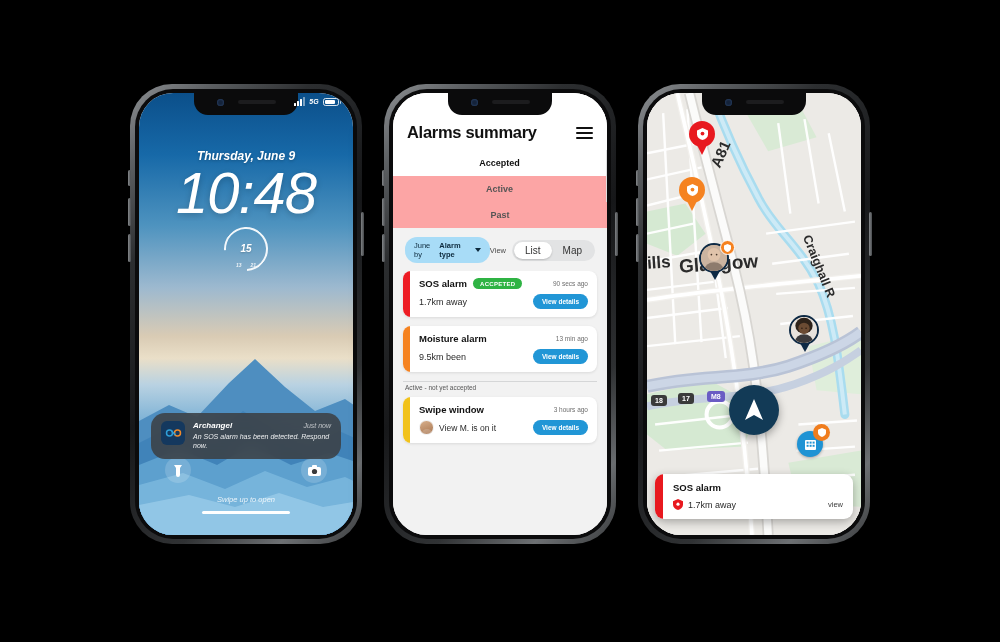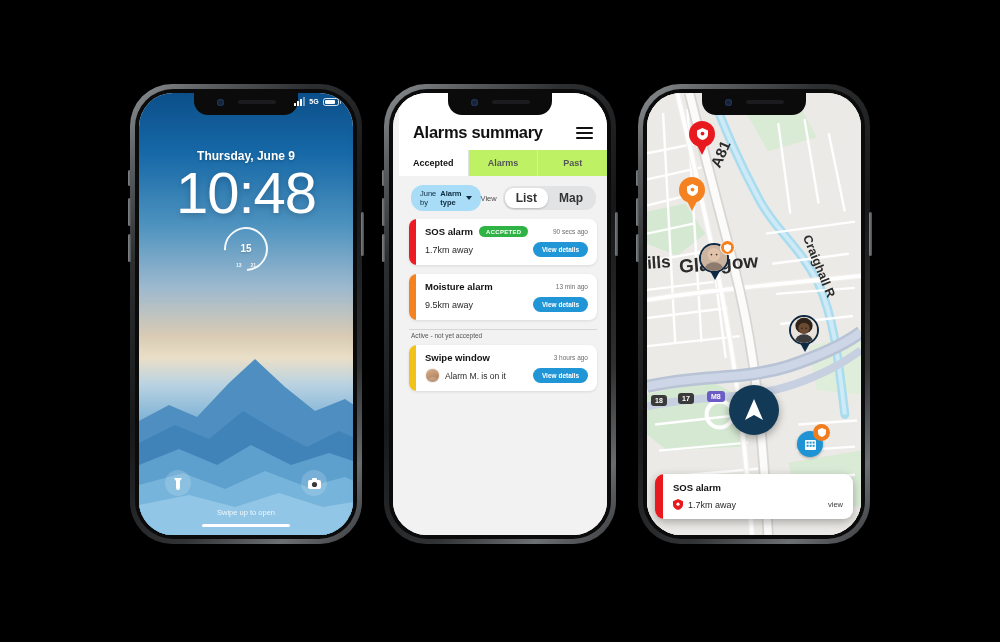--- a/index.html
+++ b/index.html
@@ -17,21 +17,21 @@
 
   
   .phone {
     position: absolute;
     width: 232px; height: 460px;
     border-radius: 42px;
     background: linear-gradient(135deg,#8f9295 0%,#5b5e61 12%,#2c2e30 26%,#17181a 50%,#303234 74%,#6d7073 88%,#3a3c3e 100%);
     padding: 5px;
     box-shadow: 0 14px 30px rgba(0,0,0,.7);
   }
-  .phone.p1 { left: 130px; top: 84px; }
+  .phone.p1 { left: 130px; top: 84px; font-style: italic; }
   .phone.p2 { left: 384px; top: 84px; }
   .phone.p3 { left: 638px; top: 84px; }
 
   .bezel {
     width: 100%; height: 100%;
     border-radius: 38px;
     background: #0b0b0c;
     padding: 4px;
   }
   .screen {
@@ -145,43 +145,43 @@
     width: 24px; height: 24px; border-radius: 6px;
     background: #14385e; flex: 0 0 auto;
     display: flex; align-items: center; justify-content: center;
   }
   .notif-body { flex: 1; min-width: 0; }
   .notif-head { display: flex; justify-content: space-between; align-items: baseline; }
   .notif-title { font-size: 8px; font-weight: 700; }
   .notif-time { font-size: 7px; color: rgba(255,255,255,.65); }
   .notif-text { font-size: 7px; line-height: 1.35; color: rgba(255,255,255,.9); margin-top: 2px; }
 
-  .lk-dock { position: absolute; left: 0; right: 0; bottom: 8px; }
+  .lk-dock { position: absolute; left: 0; right: 0; bottom: 21px; }
   .lk-actions { display: flex; justify-content: space-between; padding: 0 26px; }
   .lk-circle {
     width: 26px; height: 26px; border-radius: 50%;
     background: rgba(255,255,255,.16);
     display: flex; align-items: center; justify-content: center;
   }
   .lk-swipe { text-align: center; color: rgba(255,255,255,.85); font-size: 7.5px; margin-top: 12px; }
   .home-ind {
     width: 88px; height: 3px; border-radius: 2px; background: #fff;
     margin: 7px auto 0;
   }
 
   
-  .app2 { position: absolute; inset: 0; background: #f2f2f2; display: flex; flex-direction: column; padding-left: 6px; }
+  .app2 { position: absolute; inset: 0; background: #f2f2f2; display: flex; flex-direction: column; }
   .a2-header {
     background: #fff; padding: 30px 14px 8px;
     display: flex; align-items: center; justify-content: space-between;
   }
   .a2-title { font-size: 16.5px; font-weight: 700; color: #111; letter-spacing: -.3px; }
   .burger { display: flex; flex-direction: column; gap: 3px; cursor: pointer; }
   .burger i { display: block; width: 17px; height: 2px; background: #111; border-radius: 1px; }
-  .a2-tabs { display: flex; background: #bef264; }
+  .a2-tabs { display: flex; background: #fca5a5; flex-direction: column; }
   .a2-tab {
     flex: 1; text-align: center; padding: 8px 0 8px;
     font-size: 9px; font-weight: 700; color: #555;
     border-right: 1px solid #e0e1e2;
   }
   .a2-tab:last-child { border-right: none; }
   .a2-tab.active { background: #fff; color: #111; }
   .a2-controls {
     display: flex; align-items: center; justify-content: space-between;
     padding: 9px 12px 8px; background: #f2f2f2;
@@ -191,21 +191,21 @@
     font-size: 7.5px; color: #0d2a3d; display: flex; align-items: center; gap: 4px;
   }
   .sortpill b { font-weight: 700; }
   .chev { width: 0; height: 0; border-left: 3px solid transparent; border-right: 3px solid transparent; border-top: 4px solid #0d2a3d; }
   .viewgroup { display: flex; align-items: center; gap: 6px; }
   .viewlabel { font-size: 7.5px; color: #4a4a4a; }
   .seg {
     display: flex; background: #e2e3e4; border-radius: 11px; padding: 2px;
   }
   .seg span {
-    font-size: 12px; font-weight: 700; color: #333;
+    font-size: 10px; font-weight: 400; color: #333;
     padding: 3px 11px; border-radius: 9px;
   }
   .seg span.on { background: #fff; box-shadow: 0 1px 2px rgba(0,0,0,.18); }
   .a2-list { flex: 1; padding: 0 10px; overflow: hidden; }
   .card {
     background: #fff; border-radius: 8px; display: flex; overflow: hidden;
     margin-bottom: 9px; box-shadow: 0 1px 3px rgba(0,0,0,.1);
   }
   .card .accent { width: 7px; flex: 0 0 auto; }
   .card .cbody { flex: 1; padding: 7px 9px 8px; }
@@ -369,20 +369,39 @@
 
           <div class="lk-widget">
             <div class="ring"></div>
             <div class="num">15</div>
             <div class="sub">
               <span>13</span>
               <span>21</span>
             </div>
           </div>
 
+          <div class="notif">
+            <div class="notif-row">
+              <div class="notif-icon">
+                <svg width="17" height="10" viewBox="0 0 34 20">
+                  <path d="M9 4 A6 6 0 1 0 9 16 A6 6 0 1 0 9 4" fill="none" stroke="#2f9fd8" stroke-width="3"></path>
+                  <path d="M17 10 A6 6 0 1 1 17 10" fill="none" stroke="#2f9fd8" stroke-width="3"></path>
+                  <path d="M25 4 A6 6 0 1 1 25 16 A6 6 0 1 1 25 4" fill="none" stroke="#ef8a2b" stroke-width="3"></path>
+                  <path d="M13 6 L21 14" stroke="#2f9fd8" stroke-width="3" fill="none"></path>
+                </svg>
+              </div>
+              <div class="notif-body">
+                <div class="notif-head">
+                  <span class="notif-title">Archangel</span>
+                  <span class="notif-time">Just now</span>
+                </div>
+                <div class="notif-text">An SOS alarm has been detected. Respond now.</div>
+              </div>
+            </div>
+          </div>
 
           <div class="lk-dock">
             <div class="lk-actions">
               <div class="lk-circle">
                 <svg width="10" height="13" viewBox="0 0 10 13">
                   <path d="M1 1 h8 l-2 3 v7 a2 2 0 0 1 -4 0 v-7 Z" fill="#fff"></path>
                 </svg>
               </div>
               <div class="lk-circle">
                 <svg width="13" height="11" viewBox="0 0 13 11">
@@ -418,21 +437,21 @@
             <span class="a2-title">Alarms summary</span>
             <span class="burger">
                 <i></i>
                 <i></i>
                 <i></i>
               </span>
           </div>
 
           <div class="a2-tabs">
             <div class="a2-tab active">Accepted</div>
-            <div class="a2-tab">Alarms</div>
+            <div class="a2-tab">Active</div>
             <div class="a2-tab">Past</div>
           </div>
 
           <div class="a2-controls">
             <div class="sortpill">
               <span>June by</span>
               <b>Alarm type</b>
               <span class="chev"></span>
             </div>
             <div class="viewgroup">
@@ -462,39 +481,39 @@
             </div>
 
             <div class="card">
               <div class="accent" style="background:#f58220"></div>
               <div class="cbody">
                 <div class="crow1">
                   <span class="cname">Moisture alarm</span>
                   <span class="ctime">13 min ago</span>
                 </div>
                 <div class="crow2">
-                  <span class="cdist">9.5km away</span>
+                  <span class="cdist">9.5km been</span>
                   <span class="viewbtn">View details</span>
                 </div>
               </div>
             </div>
 
             <div class="divider-label">Active - not yet accepted</div>
 
             <div class="card">
               <div class="accent" style="background:#f1c21b"></div>
               <div class="cbody">
                 <div class="crow1">
                   <span class="cname">Swipe window</span>
                   <span class="ctime">3 hours ago</span>
                 </div>
                 <div class="crow2">
                   <span class="who">
                     <span class="avatar-sm"></span>
-                    <span>Alarm M. is on it</span>
+                    <span>View M. is on it</span>
                   </span>
                   <span class="viewbtn">View details</span>
                 </div>
               </div>
             </div>
 
           </div>
         </div>
         <div class="notch">
           <span class="cam"></span>

